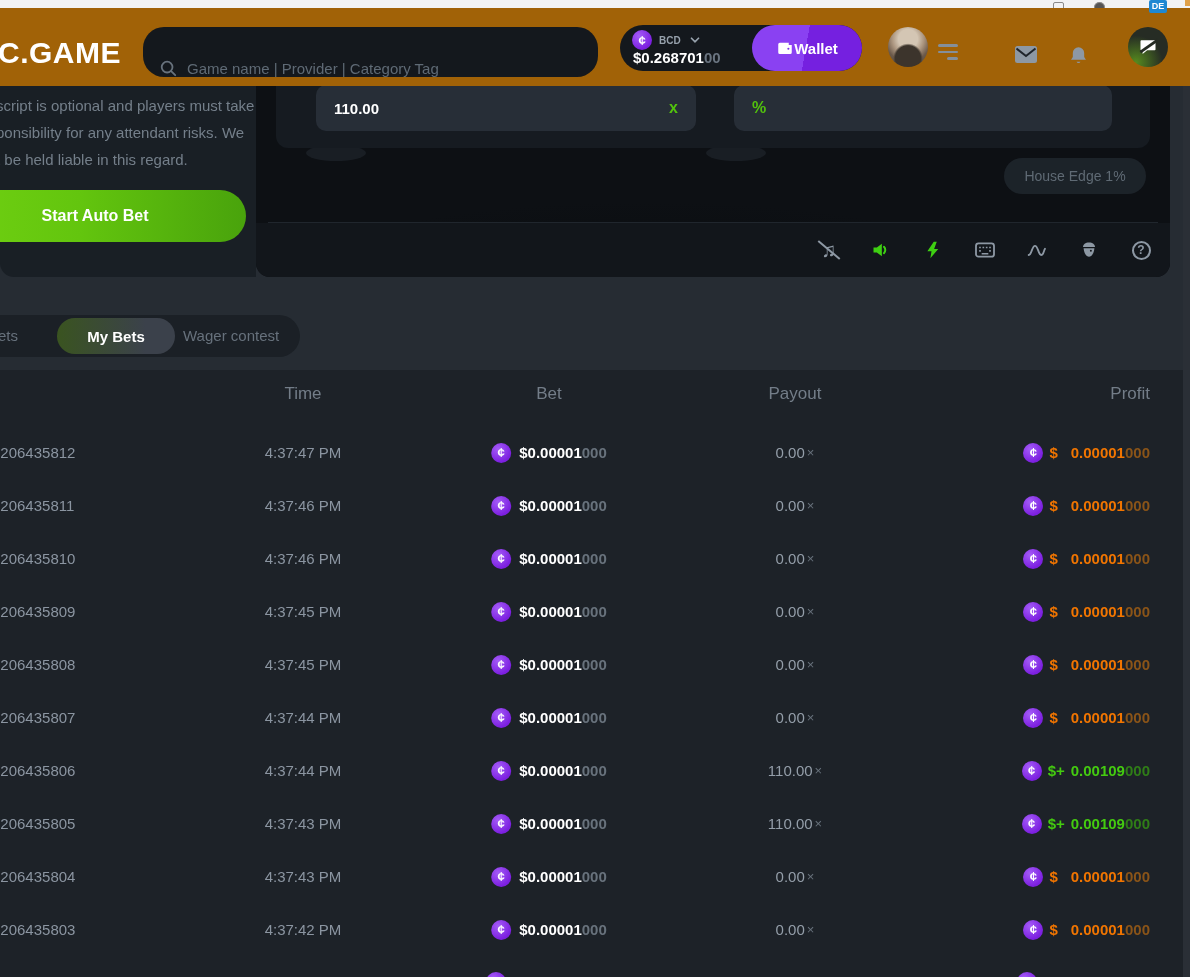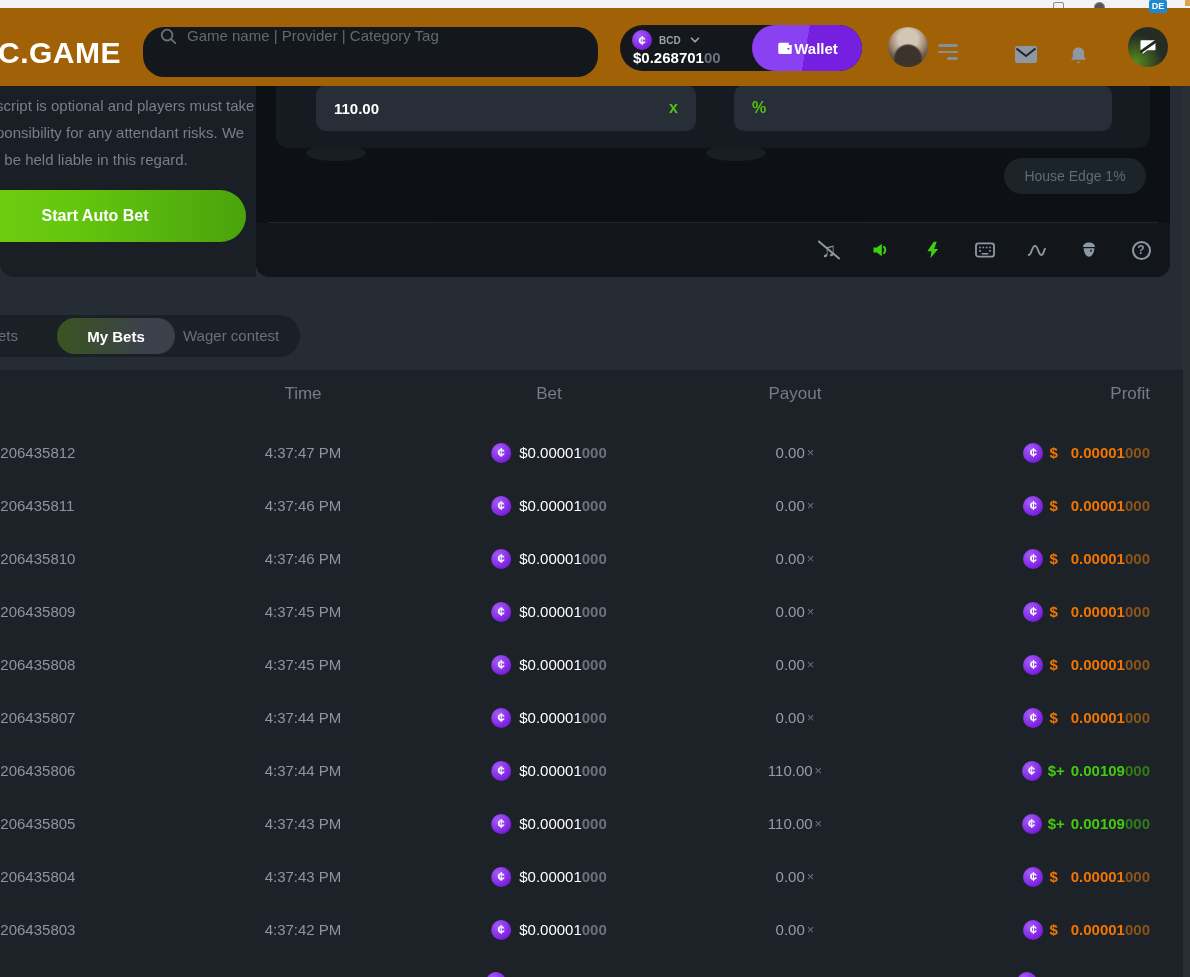--- a/index.html
+++ b/index.html
@@ -10,21 +10,21 @@
   .browser-strip { position:absolute; left:0; top:0; width:1190px; height:8px; background:#f2f3f4; overflow:hidden; z-index:40; }
   .bs-ic { position:absolute; top:2px; width:11px; height:10px; border:1.5px solid #8a8a8a; border-radius:2px; }
   .de-badge { position:absolute; left:1149px; top:0; width:18px; height:13px; background:#1e88d2; border-radius:2px;
     color:#fff; font-size:9px; font-weight:bold; text-align:center; line-height:13px; z-index:41; }
   .orange-sliver { position:absolute; left:1185px; top:0; width:5px; height:6px; background:#e0a24a; z-index:42; }
 
   
   .header { position:absolute; left:0; top:8px; width:1190px; height:78px; background:#a16207; z-index:30; }
   .logo { position:absolute; left:-2px; top:28px; font-size:30px; font-weight:800; letter-spacing:.5px; color:#fff; }
   .search { position:absolute; left:143px; top:19px; width:455px; height:50px; background:#14181d; border-radius:21px;
-    display:flex; align-items:flex-start; padding-left:16px; }
+    display:flex; align-items:flex-end; padding-left:16px; }
   .search-ph { color:#5f6a75; font-size:15px; margin-left:10px; }
   .cur-group { position:absolute; left:620px; top:17px; width:242px; height:46px; background:#14181d; border-radius:23px; }
   .coin { width:20px; height:20px; border-radius:50%; background:radial-gradient(circle at 35% 30%,#a45cf7,#7c1fe0 70%);
     color:#fff; font-size:13px; font-weight:bold; display:flex; align-items:center; justify-content:center; flex:0 0 auto; }
   .cur-top { position:absolute; left:12px; top:5px; display:flex; align-items:center; gap:7px; }
   .cur-code { color:#97a1ac; font-size:10px; font-weight:bold; }
   .cur-bal { position:absolute; left:13px; top:24px; font-size:15px; font-weight:bold; color:#fff; white-space:nowrap; }
   .cur-bal .dim { color:#6a7480; }
   .wallet-btn { position:absolute; right:0; top:0; width:110px; height:46px; border-radius:23px;
     background:linear-gradient(100deg,#8a41f2 0%,#8a41f2 49%,#7520e0 49%,#7520e0 100%);
@@ -78,21 +78,21 @@
   .table-panel { position:absolute; left:0; top:370px; width:1190px; height:607px; background:#1d2228; overflow:hidden; }
   .thead { position:absolute; left:0; top:14px; width:100%; height:30px; color:#737d88; font-size:17px; }
   .th { position:absolute; transform:translateX(-50%); }
   .th-right { position:absolute; right:40px; }
   .rows { position:absolute; left:0; top:56px; width:100%; }
   .trow { position:relative; height:53px; cursor:pointer; }
   .cell { position:absolute; top:0; height:53px; display:flex; align-items:center; font-size:15px; color:#8b95a1; white-space:nowrap; }
   .c-id { left:-8px; }
   .c-time { left:303px; transform:translateX(-50%); }
   .c-bet { left:549px; transform:translateX(-50%); gap:8px; }
-  .bet-val { color:#fff; font-weight:normal; }
+  .bet-val { color:#fff; font-weight:bold; }
   .bet-dim { color:#68727c; font-weight:bold; }
   .c-payout { left:795px; transform:translateX(-50%); color:#949ea9; }
   .mult { color:#68727c; font-size:13px; margin-left:2px; }
   .c-profit { right:40px; gap:6px; font-weight:bold; }
   .profit-loss { color:#f17500; }
   .profit-loss .pfx { margin-right:7px; }
   .profit-loss .pdim { color:#8a5418; }
   .profit-win { color:#44cb10; }
   .profit-win .pdim { color:#2f7d17; }
   .partial-coin { position:absolute; top:602px; }

